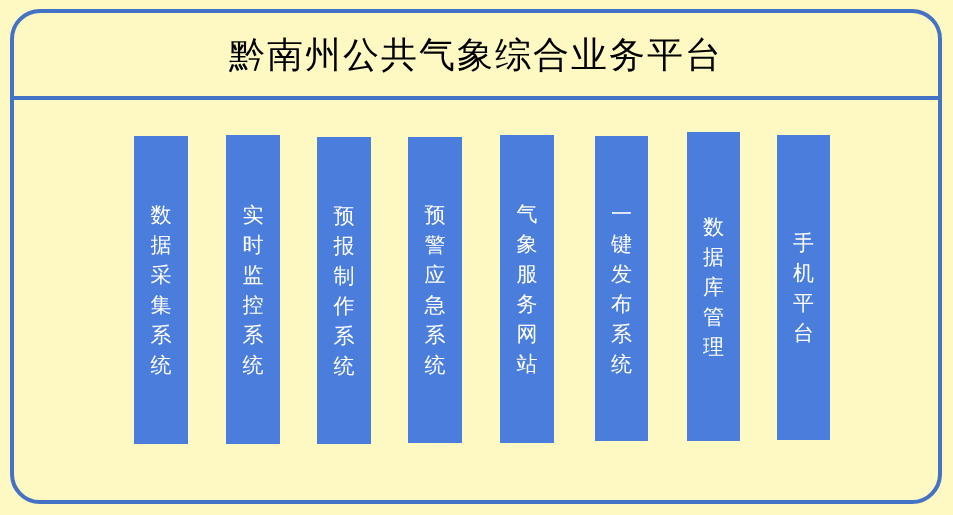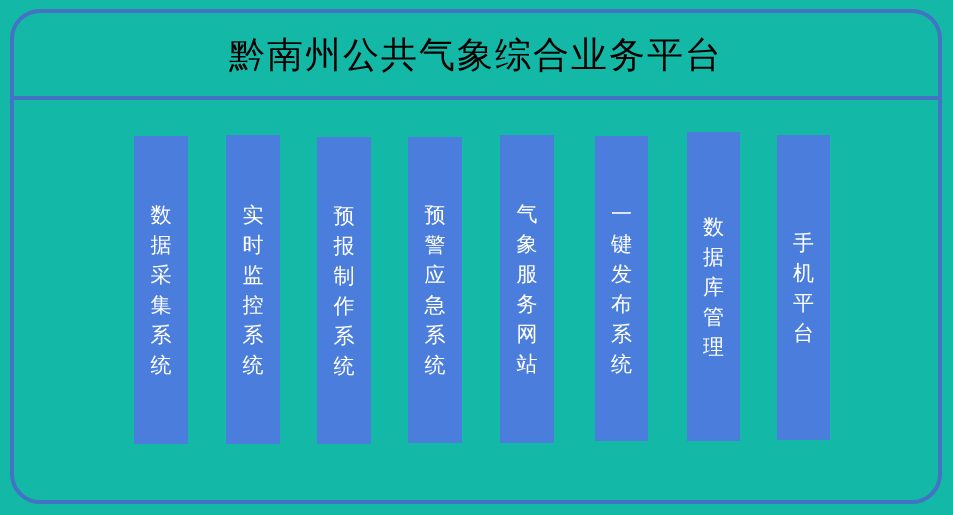--- a/index.html
+++ b/index.html
@@ -7,21 +7,21 @@
     padding: 0;
     background: #ffffff;
   }
   body {
     font-family: "Liberation Sans", sans-serif;
   }
   #canvas {
     position: relative;
     width: 953px;
     height: 515px;
-    background: #14b8a6;
+    background: #fef9c3;
     overflow: hidden;
   }
   
   #outer-frame {
     position: absolute;
     left: 10px;
     top: 9px;
     width: 932px;
     height: 495px;
     box-sizing: border-box;

